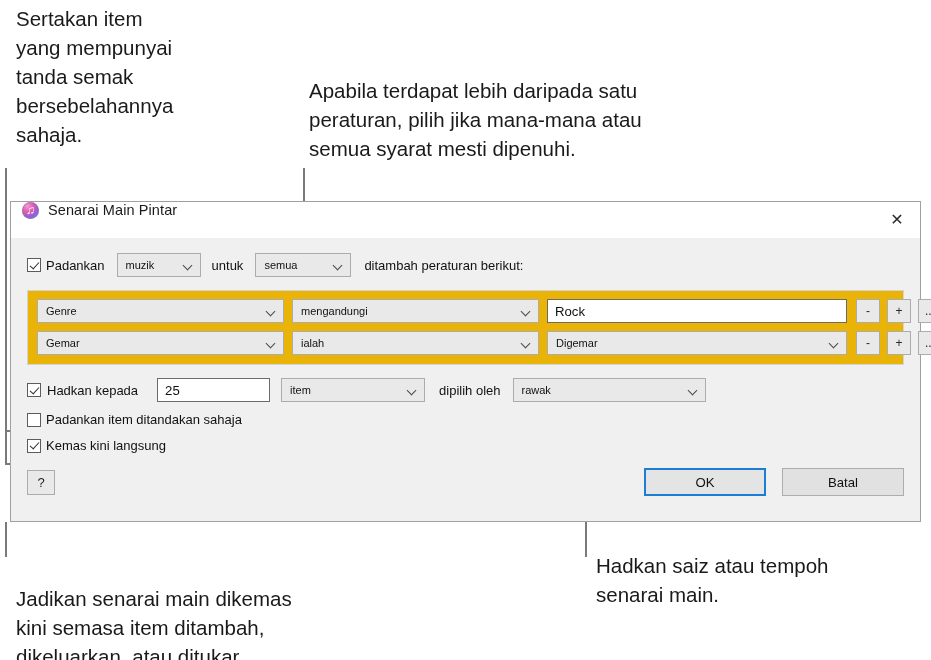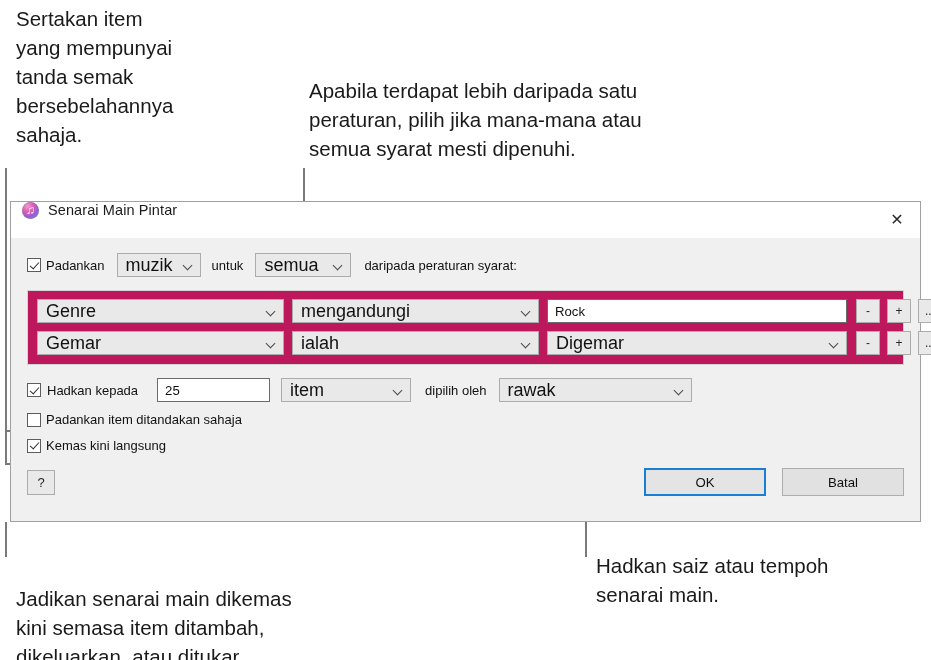--- a/index.html
+++ b/index.html
@@ -135,21 +135,21 @@
   }
   .combo {
     position: relative;
     height: 24px;
     background: #e9e9e9;
     border: 1px solid #acacac;
     box-sizing: border-box;
     display: flex;
     align-items: center;
     padding-left: 8px;
-    font-size: 18px;
+    font-size: 11px;
     color: #111111;
     overflow: hidden;
     white-space: nowrap;
   }
   .combo .arrow {
     position: absolute;
     right: 8px;
     top: 50%;
     margin-top: -3px;
     width: 8px; height: 8px;
@@ -197,21 +197,21 @@
   }
   #match-row .lbl { margin-right: 12px; }
   #combo-kind  { width: 84px; margin-right: 11px; }
   #lbl-untuk   { margin-right: 11px; }
   #combo-all   { width: 96px; margin-right: 13px; }
 
   
   #rules-panel {
     margin-top: 13px;
     border: 1px solid #d4d4d4;
-    background: #be185d;
+    background: #eab308;
     padding: 8px 9px 9px 9px;
     box-sizing: border-box;
   }
   .rule-row {
     display: flex;
     align-items: center;
     height: 24px;
   }
   .rule-row + .rule-row { margin-top: 8px; }
   .rule-field  { width: 247px; flex: none; margin-right: 8px; }
@@ -220,21 +220,21 @@
   .rule-row .sqbtn + .sqbtn { margin-left: 7px; }
 
   
   #limit-row {
     margin-top: 13px;
     height: 24px;
   }
   #limit-row .cbx { margin-right: 6px; }
   #lbl-limit { margin-right: 19px; }
   #limit-number { width: 113px; margin-right: 11px; }
-  #combo-item   { width: 130px; margin-right: 14px; }
+  #combo-item   { width: 144px; margin-right: 14px; }
   #lbl-chosen   { margin-right: 12px; }
   #combo-random { width: 193px; }
 
   #only-checked-row { margin-top: 10px; }
   #live-update-row  { margin-top: 11px; }
 
   
   #btnbar {
     margin-top: 15px;
     display: flex;
@@ -310,21 +310,21 @@
       <span class="lbl">Padankan</span>
       <div class="combo" id="combo-kind">
         <span>muzik</span>
         <span class="arrow"></span>
       </div>
       <span class="lbl" id="lbl-untuk">untuk</span>
       <div class="combo" id="combo-all">
         <span>semua</span>
         <span class="arrow"></span>
       </div>
-      <span class="lbl">daripada peraturan syarat:</span>
+      <span class="lbl">ditambah peraturan berikut:</span>
     </div>
 
     <div id="rules-panel">
 
       <div class="rule-row">
         <div class="combo rule-field">
           <span>Genre</span>
           <span class="arrow"></span>
         </div>
         <div class="combo rule-op">

